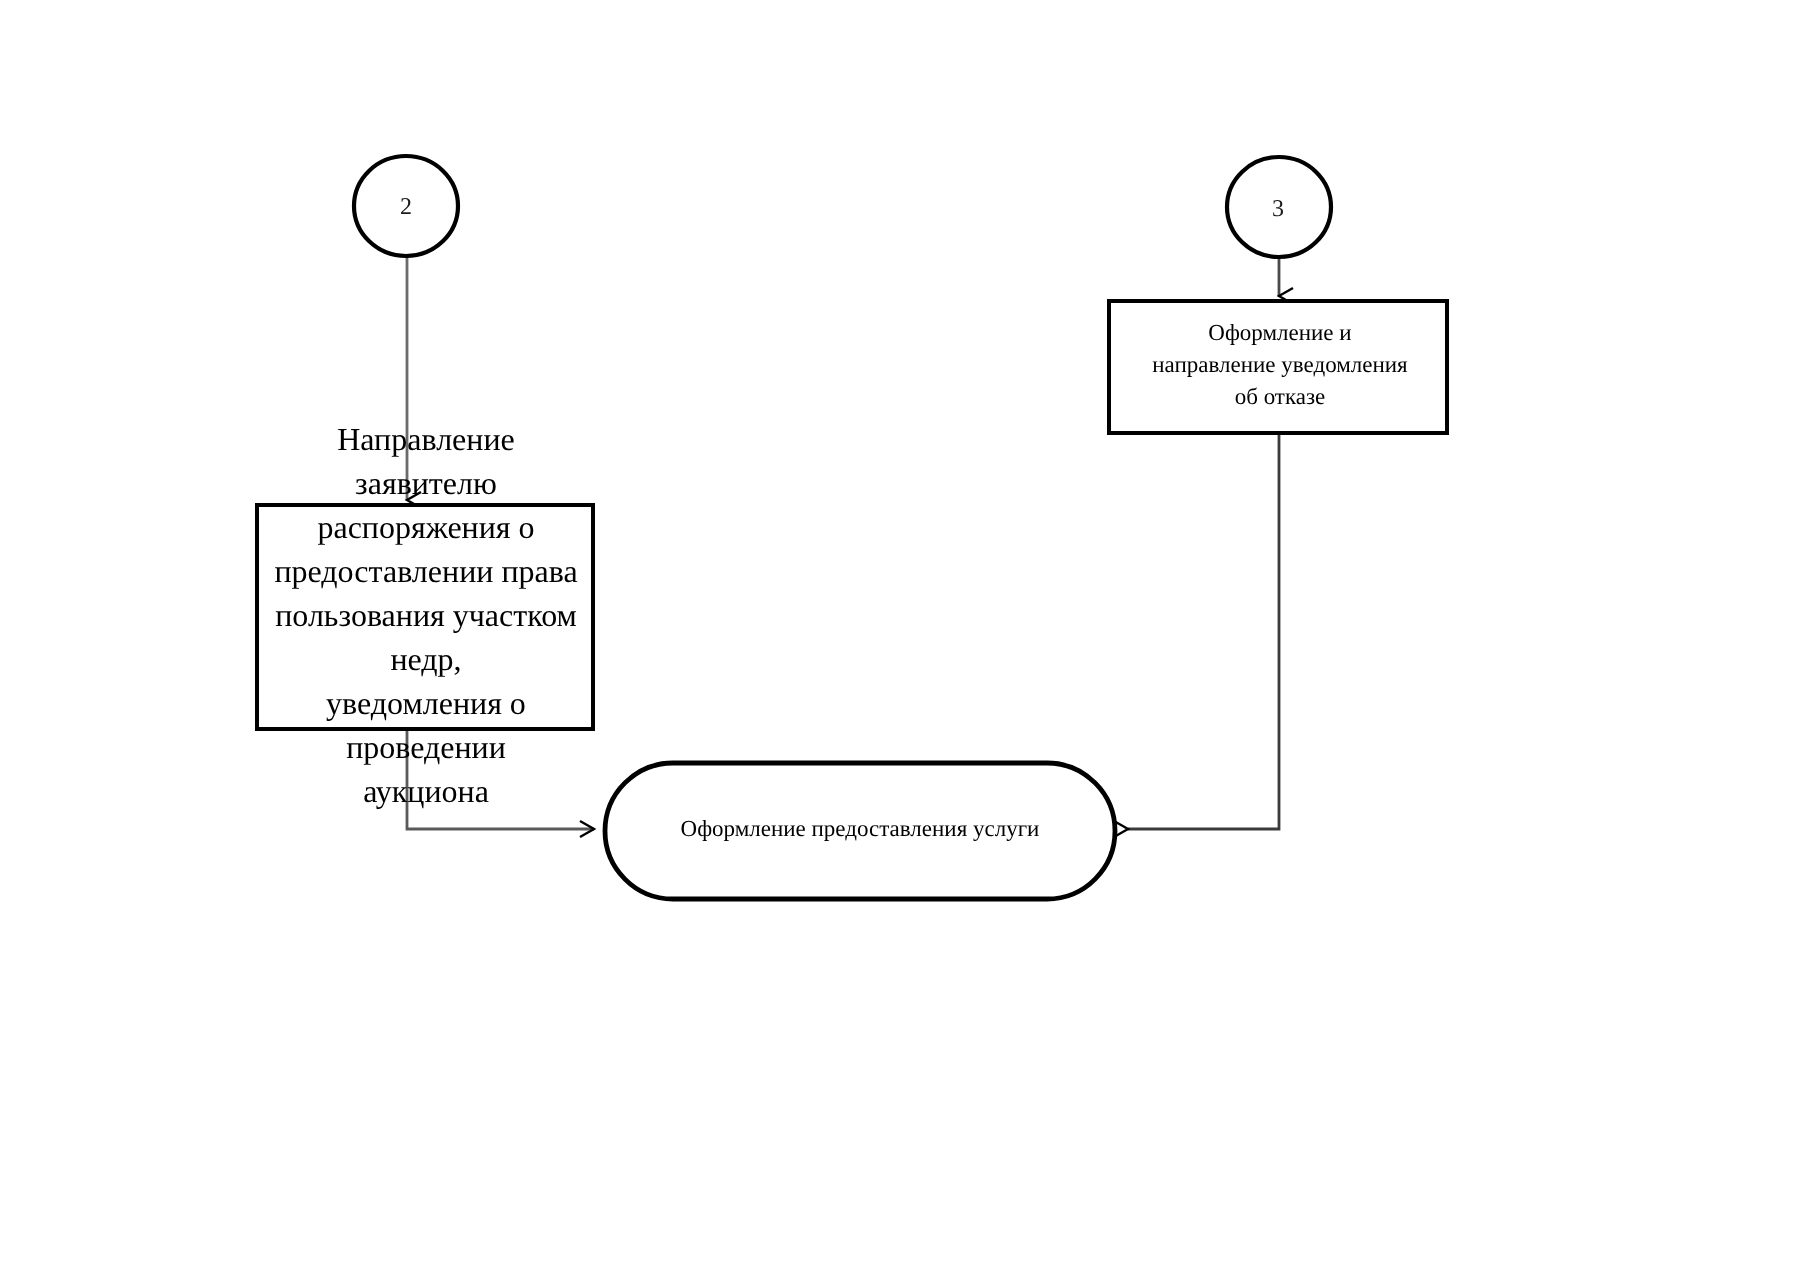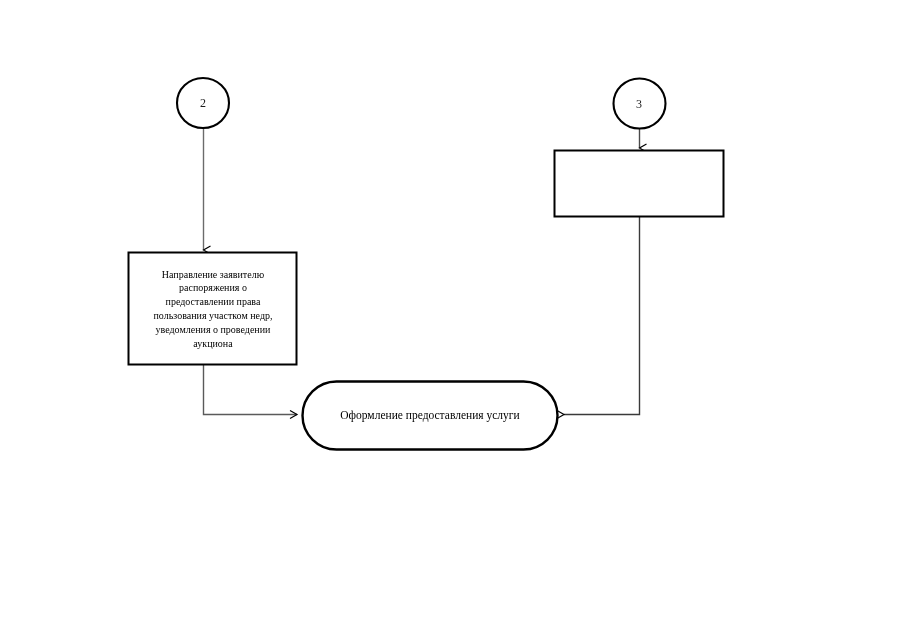--- a/index.html
+++ b/index.html
@@ -74,21 +74,21 @@
     height: 64px;
     font-size: 11.5px;
     padding: 0 4px;
   }
   
   #direction-label {
     left: 130px;
     top: 254px;
     width: 166px;
     height: 110px;
-    font-size: 10px;
+    font-size: 16px;
     padding: 16px 5px;
   }
   
   #terminator-label {
     left: 304px;
     top: 383px;
     width: 252px;
     height: 66px;
     font-size: 11.5px;
   }
@@ -128,20 +128,23 @@
 
     <rect x="128.5" y="252.5" width="168" height="112" fill="#ffffff" stroke="#000000" stroke-width="2"></rect>
 
     <rect x="302.5" y="381.5" width="255" height="68" rx="34" ry="34" fill="#ffffff" stroke="#000000" stroke-width="2.4"></rect>
   </svg>
 
   <div class="node-label connector-num" id="connector-2-label">2</div>
 
   <div class="node-label connector-num" id="connector-3-label">3</div>
 
+  <div class="node-label" id="refusal-label">Оформление и
+направление уведомления
+об отказе</div>
 
   <div class="node-label" id="direction-label">Направление заявителю
 распоряжения о
 предоставлении права
 пользования участком недр,
 уведомления о проведении
 аукциона</div>
 
   <div class="node-label" id="terminator-label">Оформление  предоставления услуги</div>
 

